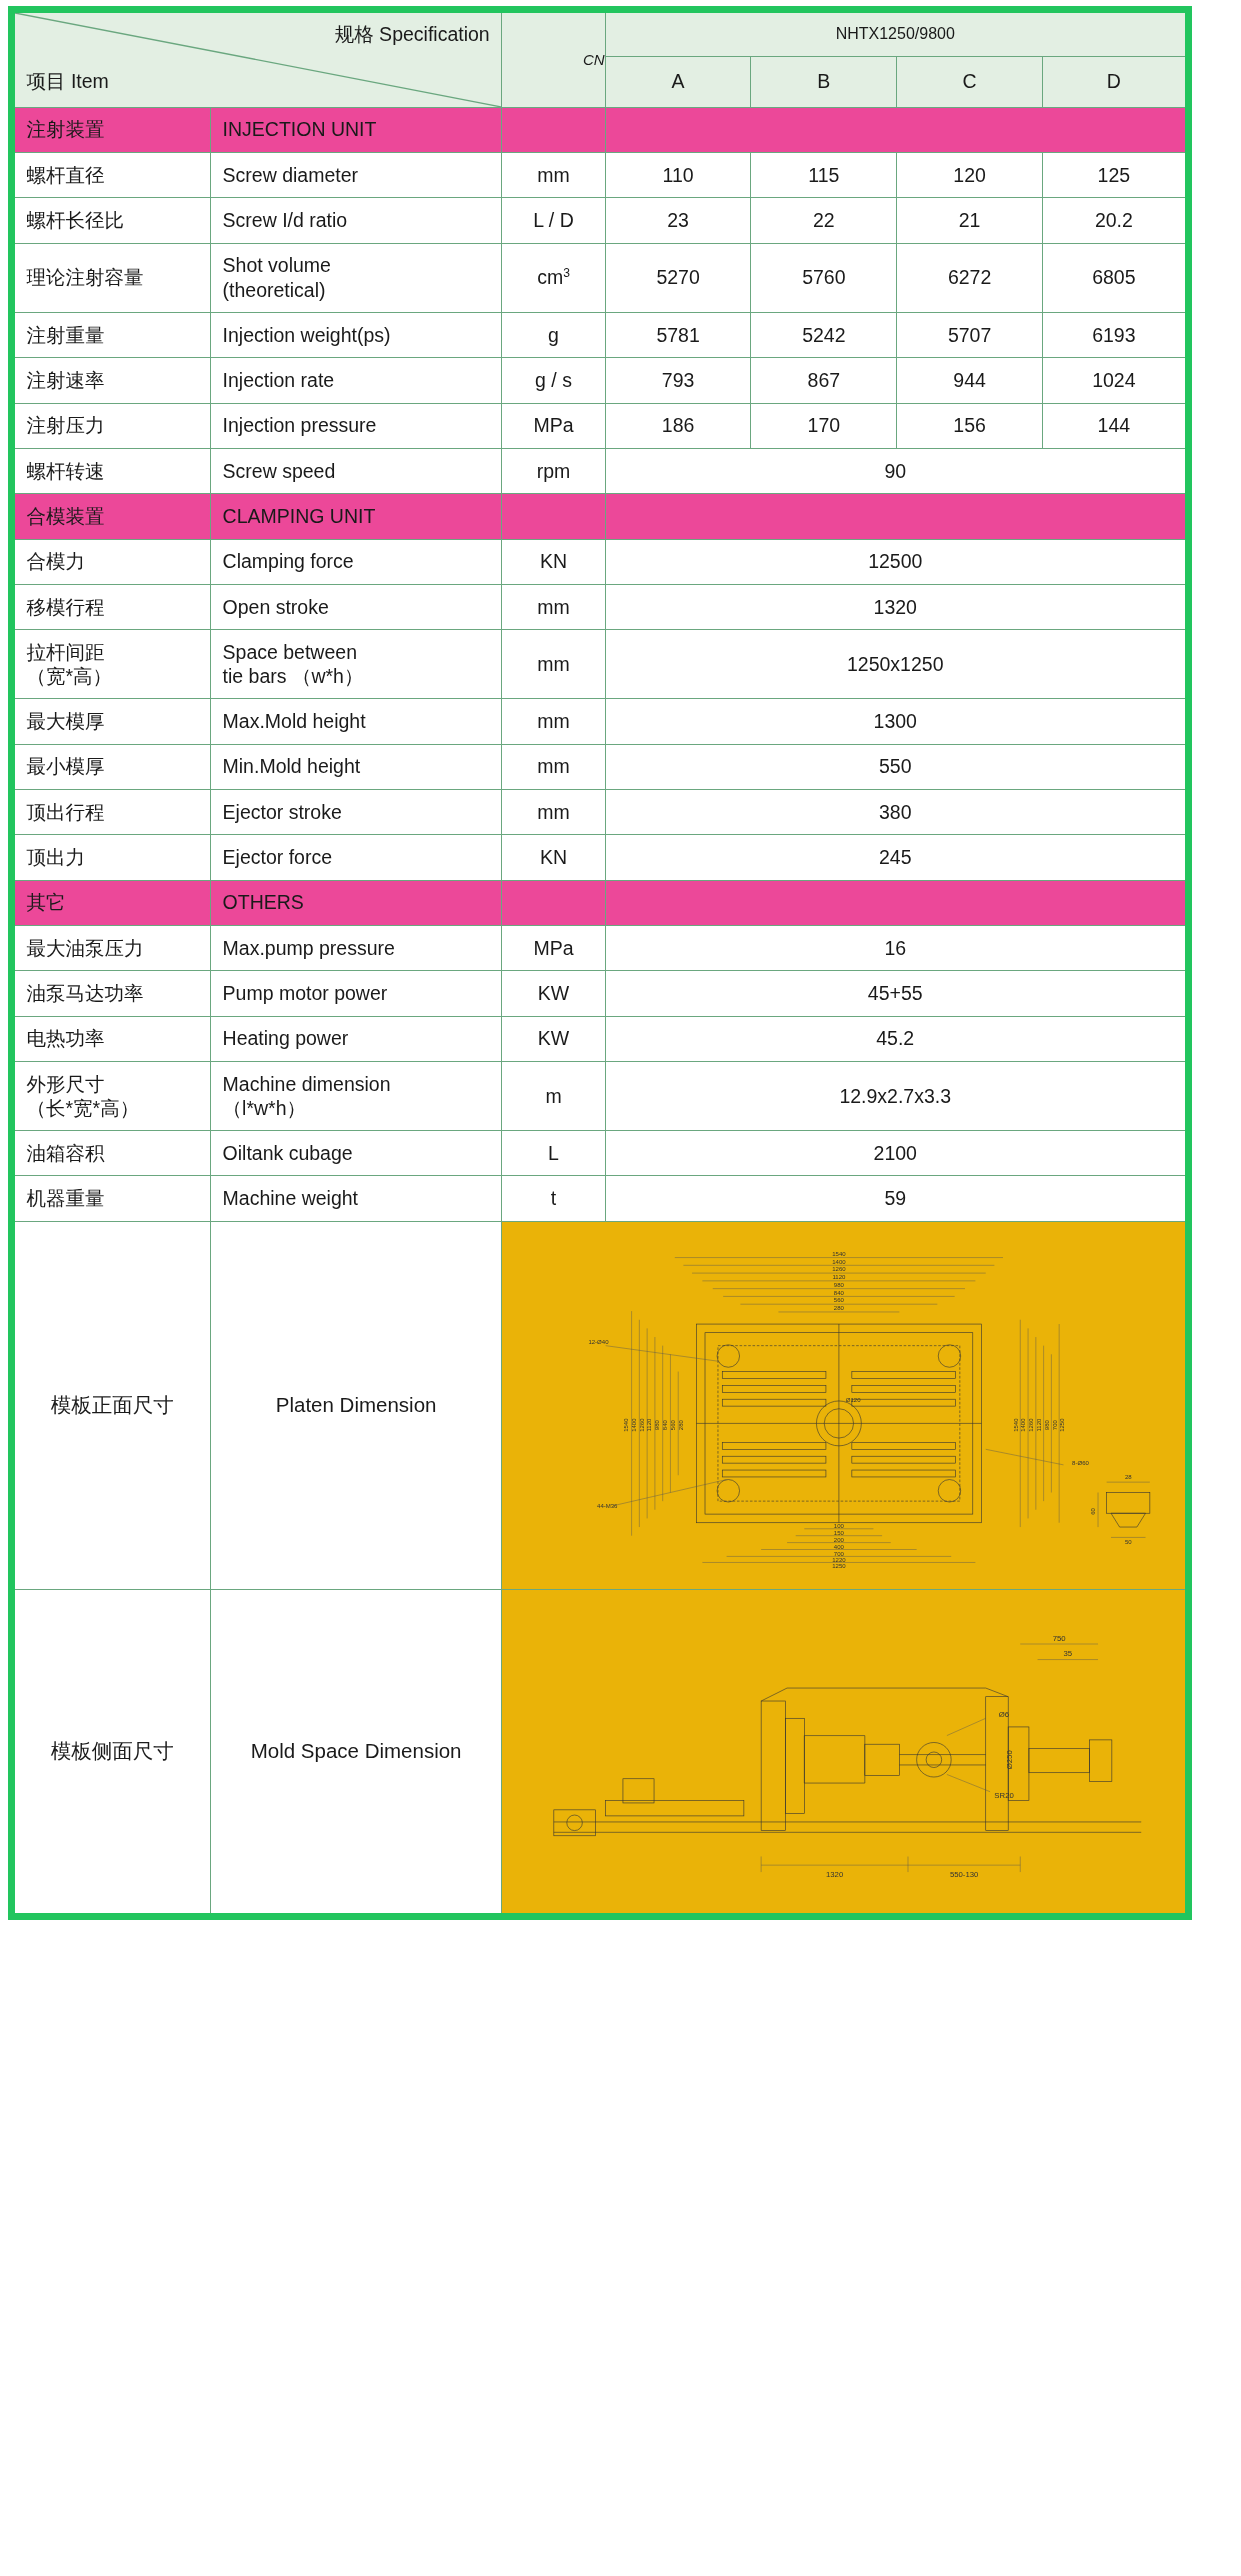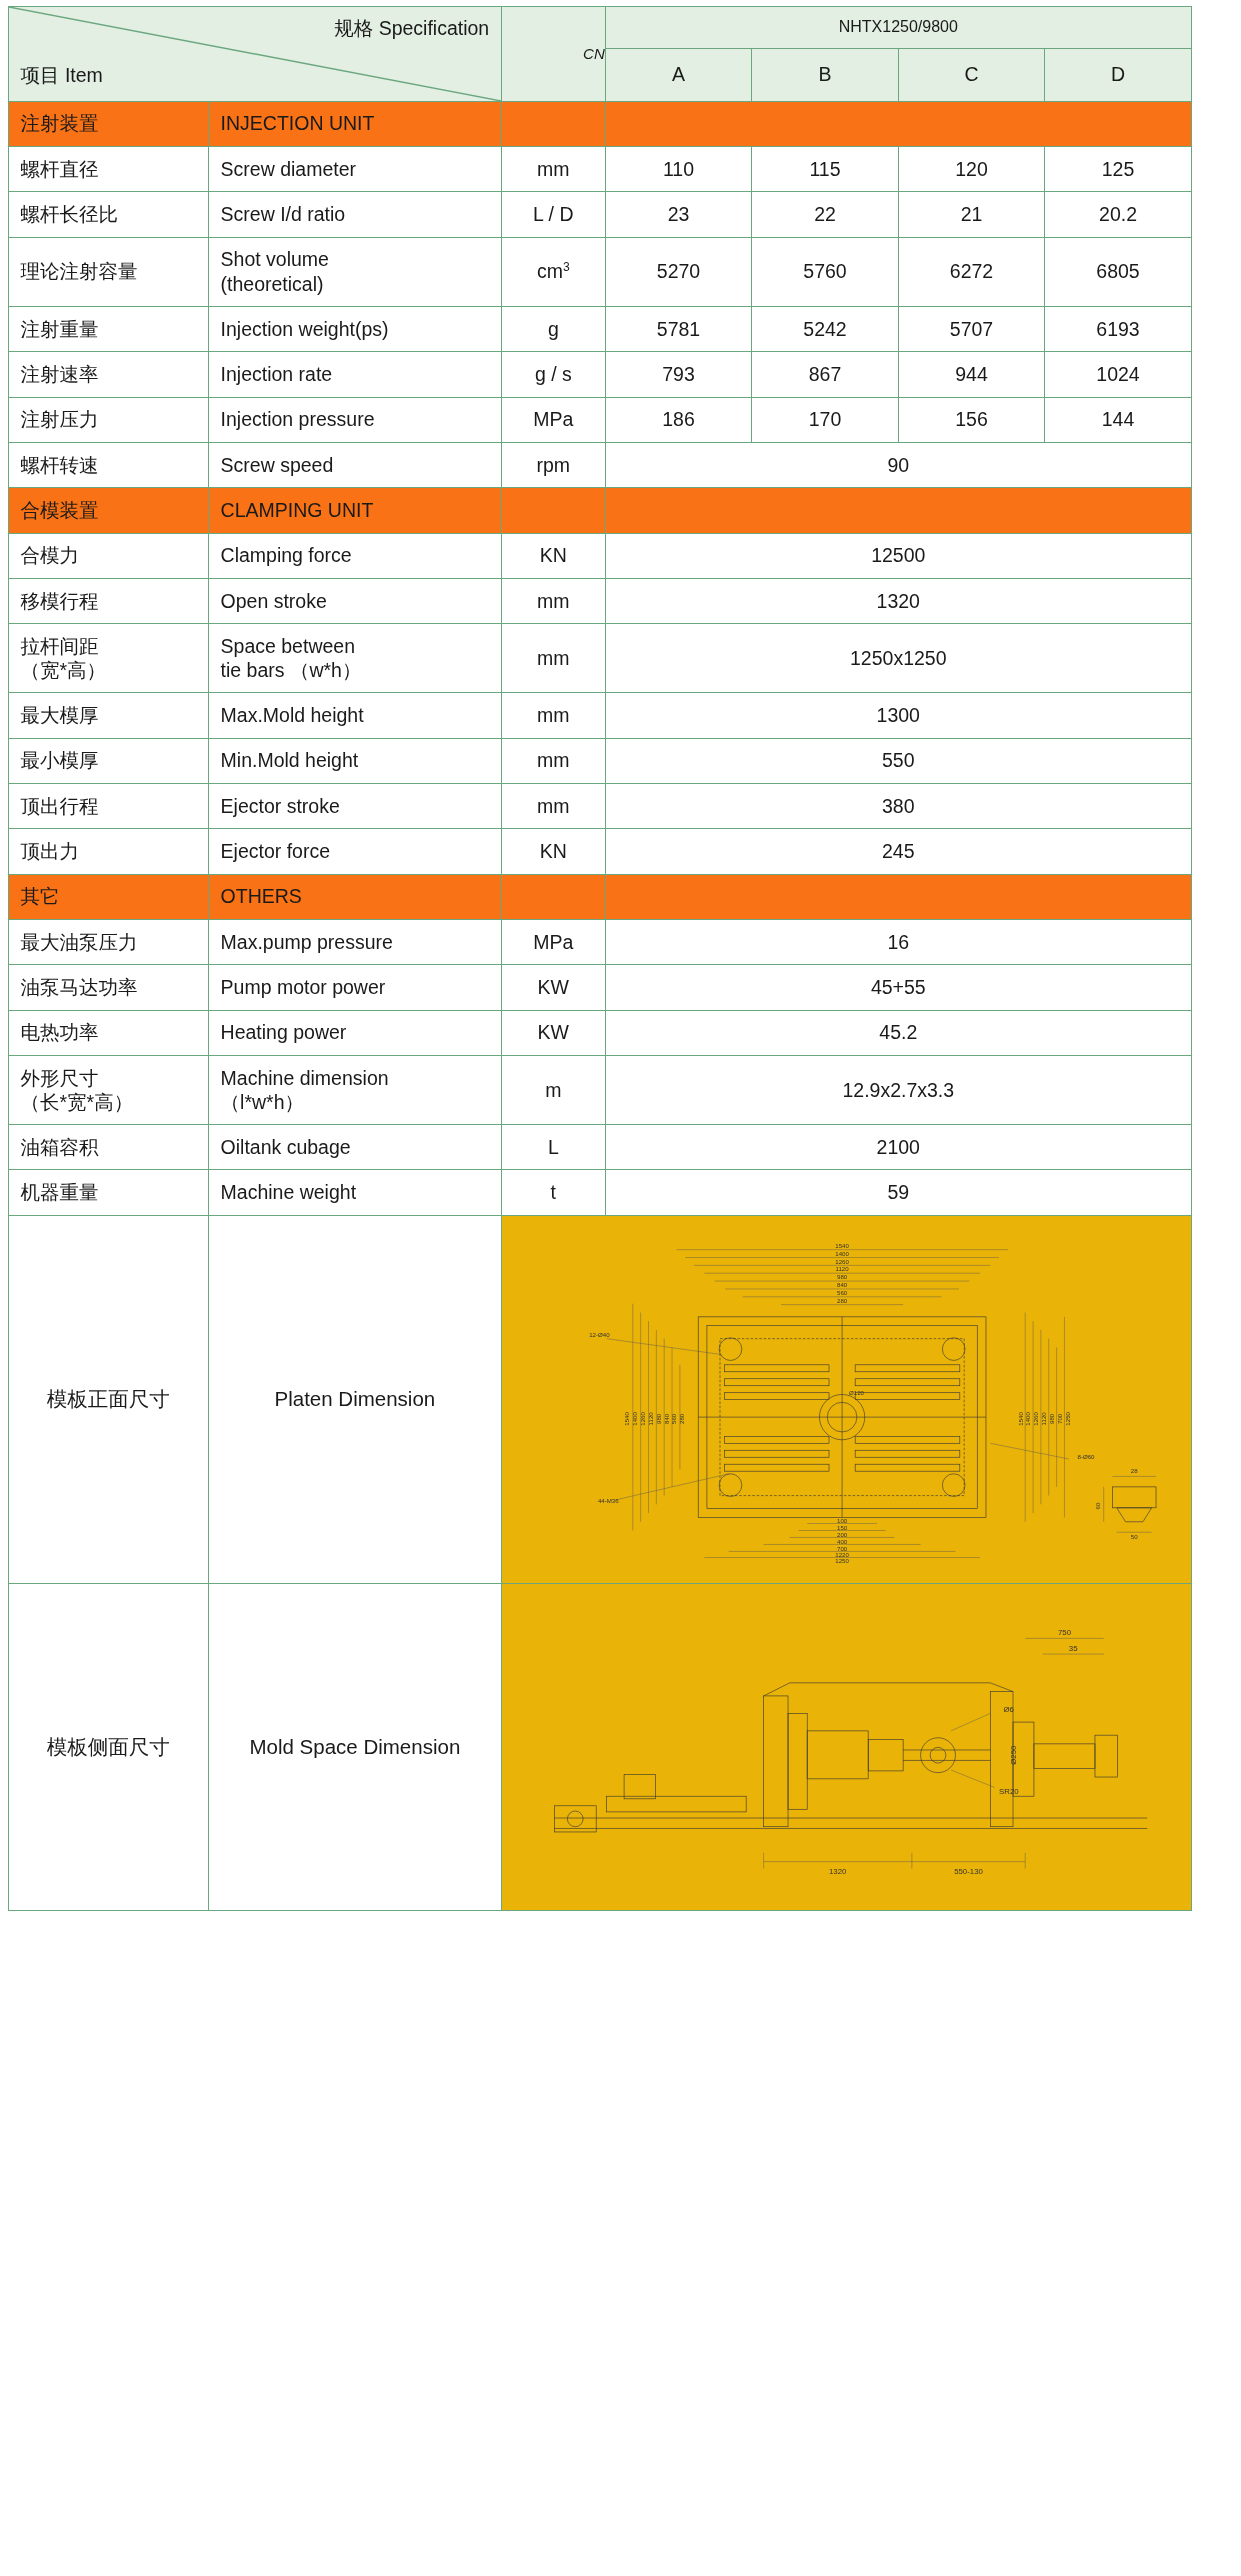--- a/index.html
+++ b/index.html
@@ -14,21 +14,21 @@
   }
   .sheet {
     width: 1241px;
     box-sizing: border-box;
     padding: 5.8px 7.8px 7.8px 7.8px;
   }
   table.spec {
     width: 1184px;
     border-collapse: collapse;
     table-layout: fixed;
-    border: 1px solid #22c55e;
+    border: 7px solid #22c55e;
   }
   table.spec td, table.spec th {
     border: 1px solid #6aa77f;
     padding: 0;
     vertical-align: middle;
     font-weight: normal;
   }
   
   col.c-item   { width: 183px; }
   col.c-eng    { width: 268px; }
@@ -86,21 +86,21 @@
     padding: 9.7px 3.9px;
   }
   .hdr-col {
     text-align: center;
     font-size: 19.5px;
     background: #e3efe3;
     padding: 8.8px 3.9px;
   }
 
   tr.section td {
-    background: #f97316;
+    background: #ec4899;
   }
   tr.section .cell {
     font-size: 19.5px;
   }
 
   .two-line { line-height: 1.25; }
 
   .dwg-label {
     text-align: center;
     font-size: 20.5px;

